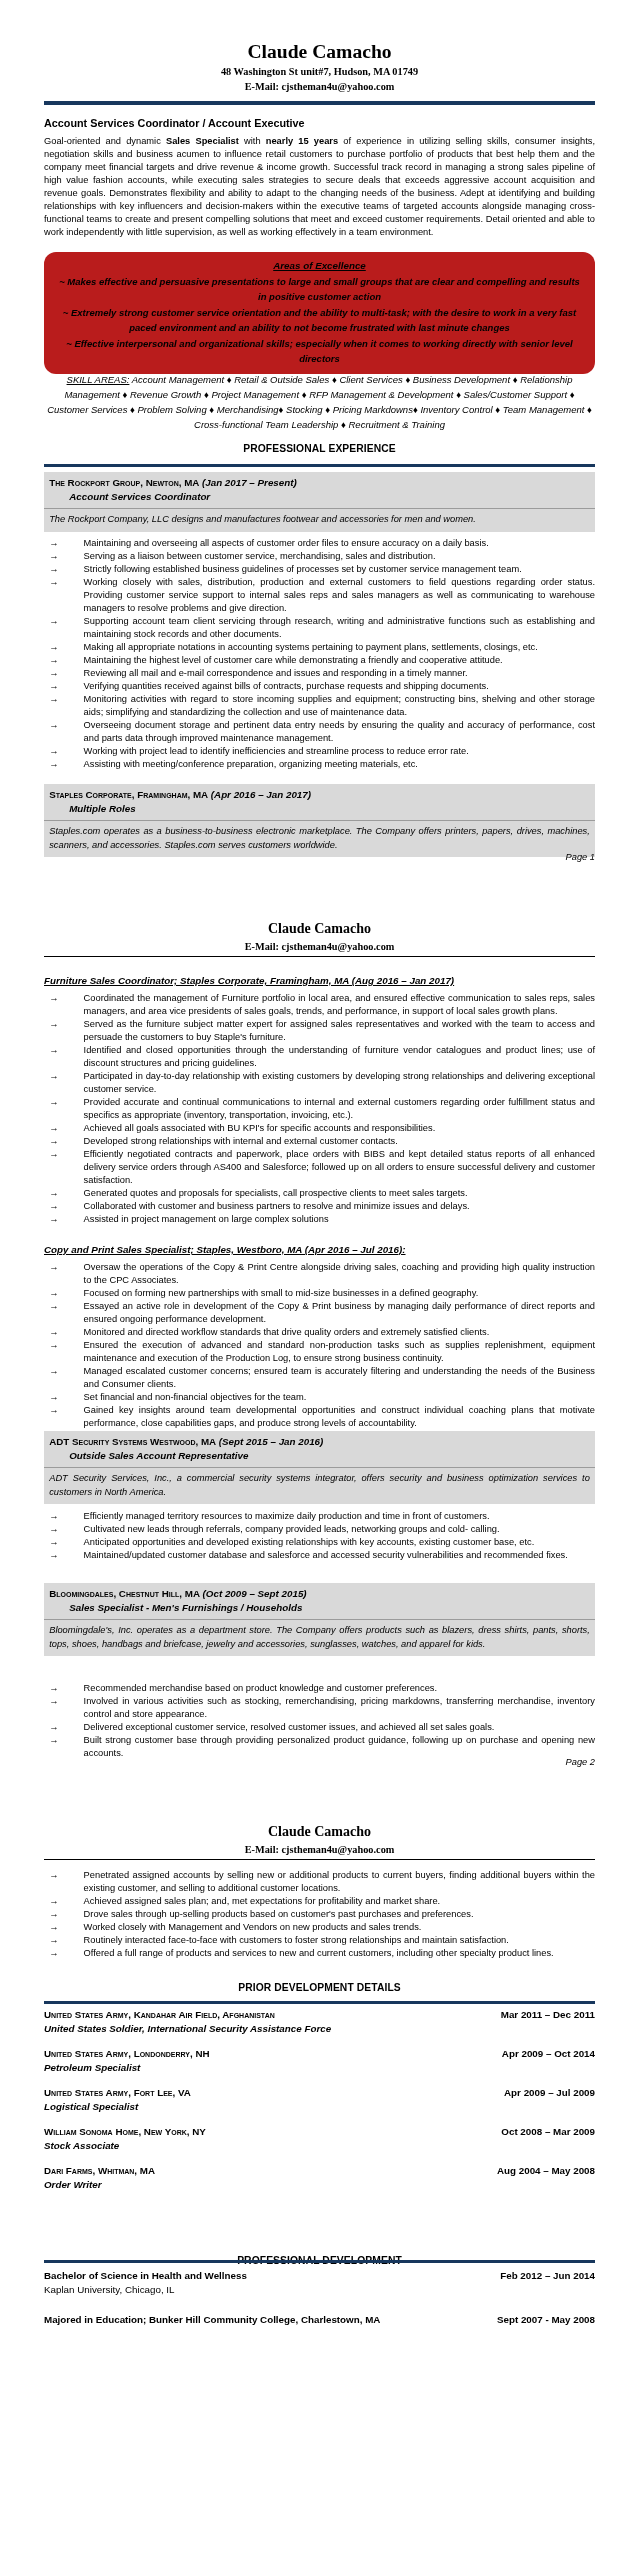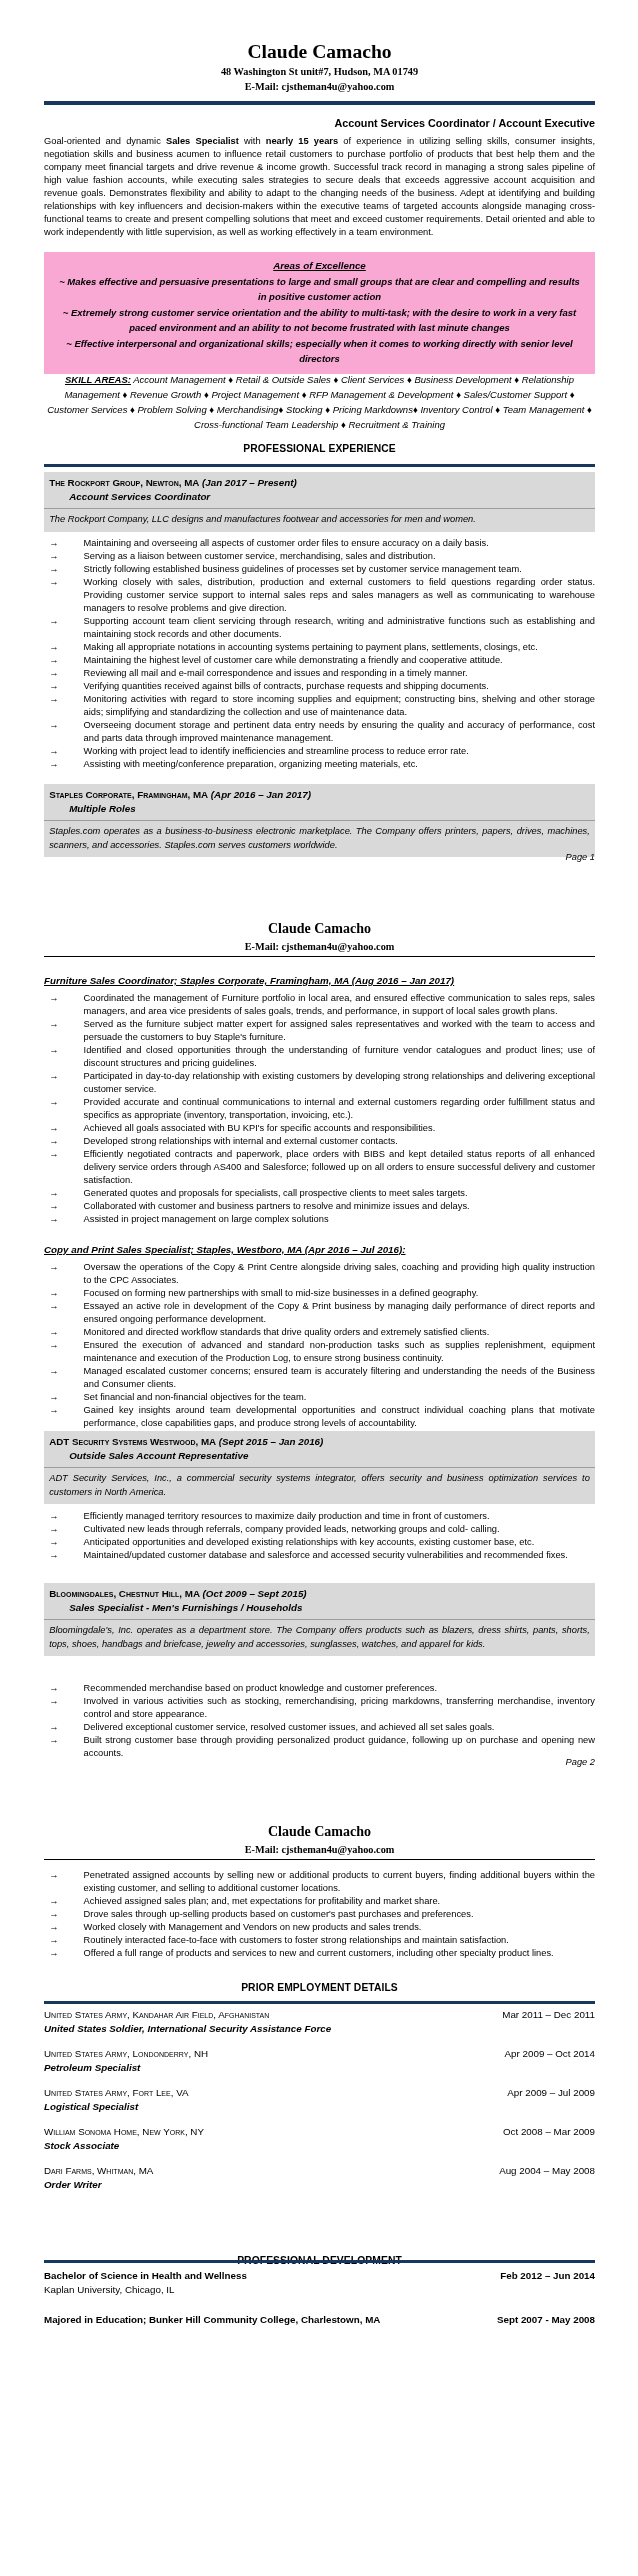--- a/index.html
+++ b/index.html
@@ -10,50 +10,50 @@
 
   .h-name1 { font-family:"Liberation Serif", serif; font-size:19.6px; font-weight:bold; text-align:center; line-height:24px; }
   .h-addr  { font-family:"Liberation Serif", serif; font-size:10.3px; font-weight:bold; text-align:center; line-height:15px; }
   .h-name2 { font-family:"Liberation Serif", serif; font-size:14px; font-weight:bold; text-align:center; line-height:18.5px; }
   .h-email2{ font-family:"Liberation Serif", serif; font-size:10.3px; font-weight:bold; text-align:center; line-height:15.5px; }
 
   .rule-navy-thick { height:4.1px; background:#17375D; }
   .rule-navy { height:2.6px; background:#17375D; }
   .rule-black { height:1px; background:#000; }
 
-  .doc-title { font-size:10.8px; font-weight:bold; text-align:right; }
+  .doc-title { font-size:10.8px; font-weight:bold; text-align:left; }
   .summary { font-size:9.3px; line-height:13px; text-align:justify; }
   .summary .b { font-weight:bold; }
 
-  .area-box { background:#f9a8d4; padding:6.2px 14.4px 7.2px; text-align:center; }
+  .area-box { background:#b91c1c; padding:6.2px 14.4px 7.2px; text-align:center;border-radius:12px; }
   .area-title { font-size:9.8px; font-weight:bold; font-style:italic; text-decoration:underline; line-height:15.5px; }
   .area-item { font-size:9.5px; font-weight:bold; font-style:italic; line-height:15.5px; }
 
   .skills { font-size:9.5px; font-style:italic; text-align:center; line-height:15px; }
-  .skills .label { font-weight:bold; text-decoration:underline; }
+  .skills .label { font-weight:normal; text-decoration:underline; }
 
   .sec-head { font-size:10.3px; font-weight:bold; text-align:center; letter-spacing:0.1px; }
 
   .job-box { background:#D9D9D9; padding:4.1px 5.2px 5.2px; }
   .job-company { font-size:9.8px; font-weight:bold; line-height:14px; }
   .sc { font-variant:small-caps; }
   .job-dates { font-style:italic; margin-left:2.6px; }
   .job-role { font-size:9.8px; font-weight:bold; font-style:italic; line-height:14px;margin-left:20px; }
   .job-div { height:1.5px; background:#9B9B9B; margin:3.6px -5.2px 4.1px; }
   .job-desc { font-size:9.3px; font-style:italic; line-height:13.4px; text-align:justify; }
 
   .bullet { display:flex; font-size:9.3px; line-height:13px; }
   .bullet .arrow { flex:0 0 20.6px; padding-left:5.2px; }
   .bullet .btext { flex:1; text-align:justify;margin-left:19px; }
 
   .role-head { font-size:9.8px; font-weight:bold; font-style:italic; text-decoration:underline; }
   .page-num { position:absolute; right:44px; font-size:9.3px; font-style:italic; }
 
   .emp-entry { height:39px; }
-  .emp-row { display:flex; justify-content:space-between; font-size:9.8px; font-weight:normal; line-height:14px; }
+  .emp-row { display:flex; justify-content:space-between; font-size:9.8px; font-weight:bold; line-height:14px; }
   .emp-company { font-variant:small-caps; }
   .emp-dates { white-space:nowrap; }
   .emp-role { font-size:9.8px; font-weight:bold; font-style:italic; line-height:14px; }
 
   .dev-entry { margin-bottom:16px; }
   .dev-row { display:flex; justify-content:space-between; font-size:9.8px; font-weight:bold; line-height:14px; }
   .dev-sub { font-size:9.8px; line-height:14px; }
 </style>
 </head>
 <body>
@@ -339,21 +339,21 @@
         <div class="bullet">
           <span class="arrow">→</span>
           <span class="btext">Routinely interacted face-to-face with customers to foster strong relationships and maintain satisfaction.</span>
         </div>
         <div class="bullet">
           <span class="arrow">→</span>
           <span class="btext">Offered a full range of products and services to new and current customers, including other specialty product lines.</span>
         </div>
       </div>
 
-    <h2 class="abs sec-head" style="top:176px">PRIOR EMPLOYMENT DETAILS</h2>
+    <h2 class="abs sec-head" style="top:176px">PRIOR DEVELOPMENT DETAILS</h2>
     <div class="abs rule-navy" style="top:195px"></div>
     <div class="abs" style="top:202px">
         <div class="emp-entry">
           <div class="emp-row">
             <span class="emp-company">United States Army, Kandahar Air Field, Afghanistan</span>
             <span class="emp-dates">Mar 2011 – Dec 2011</span>
           </div>
           <div class="emp-role">United States Soldier, International Security Assistance Force</div>
         </div>
         <div class="emp-entry">

